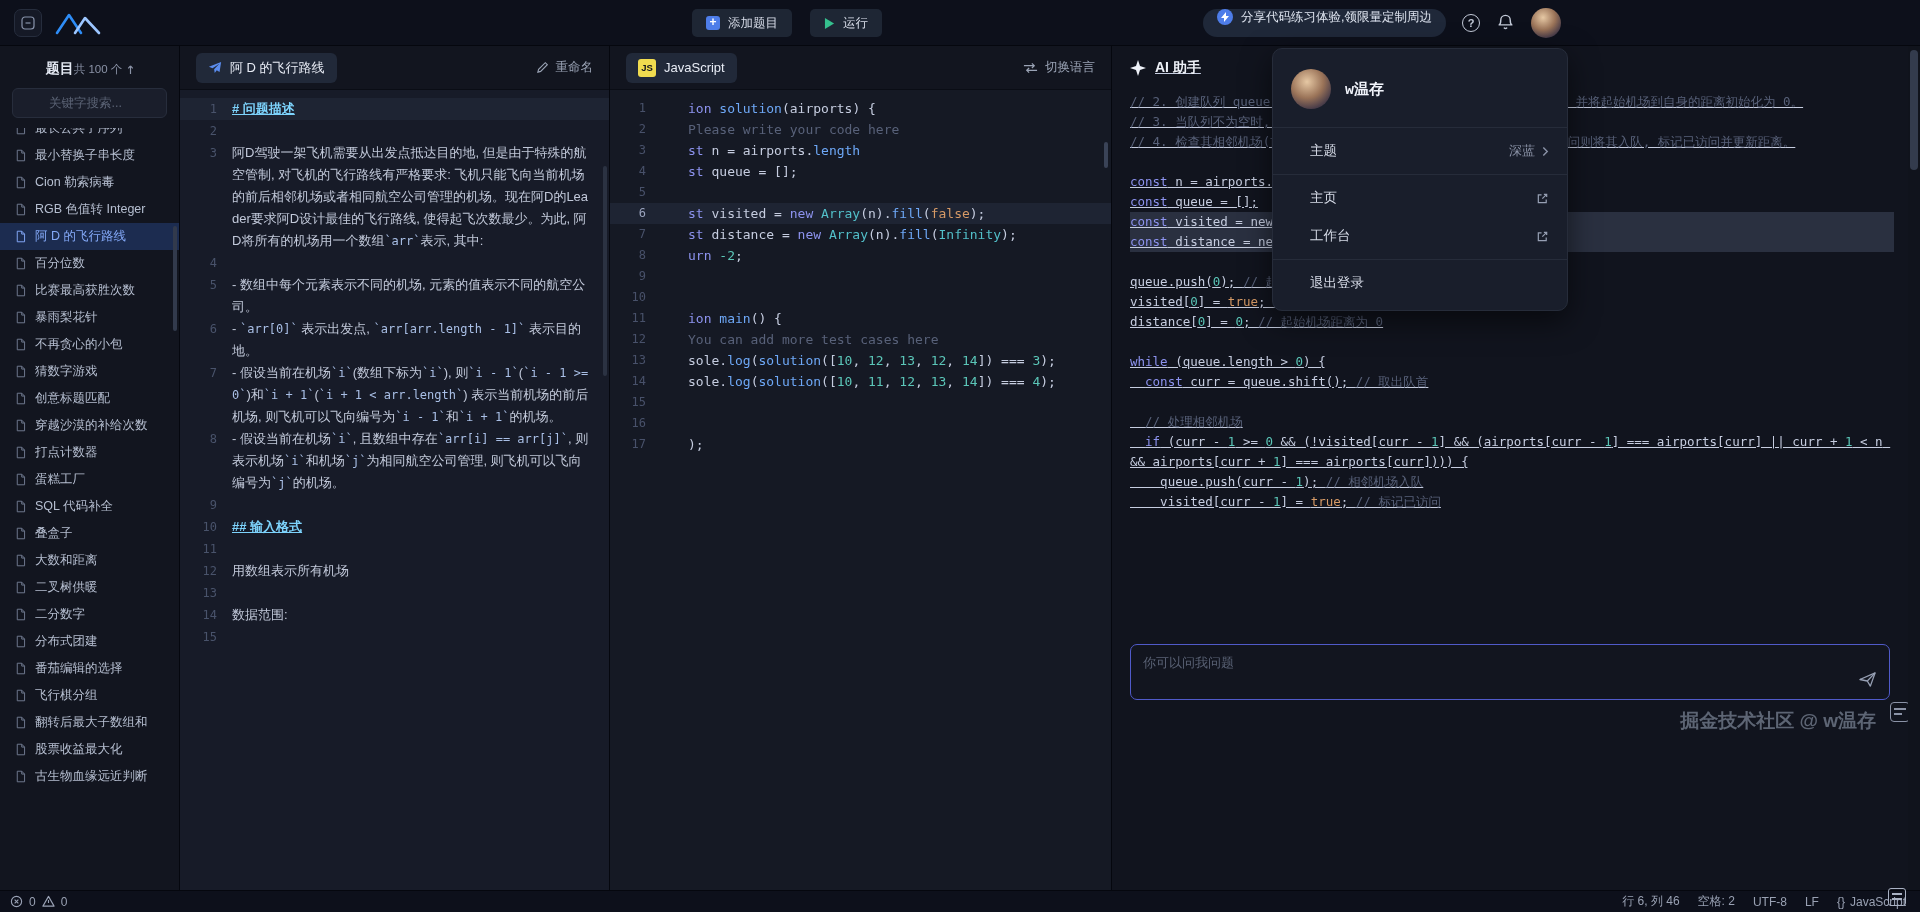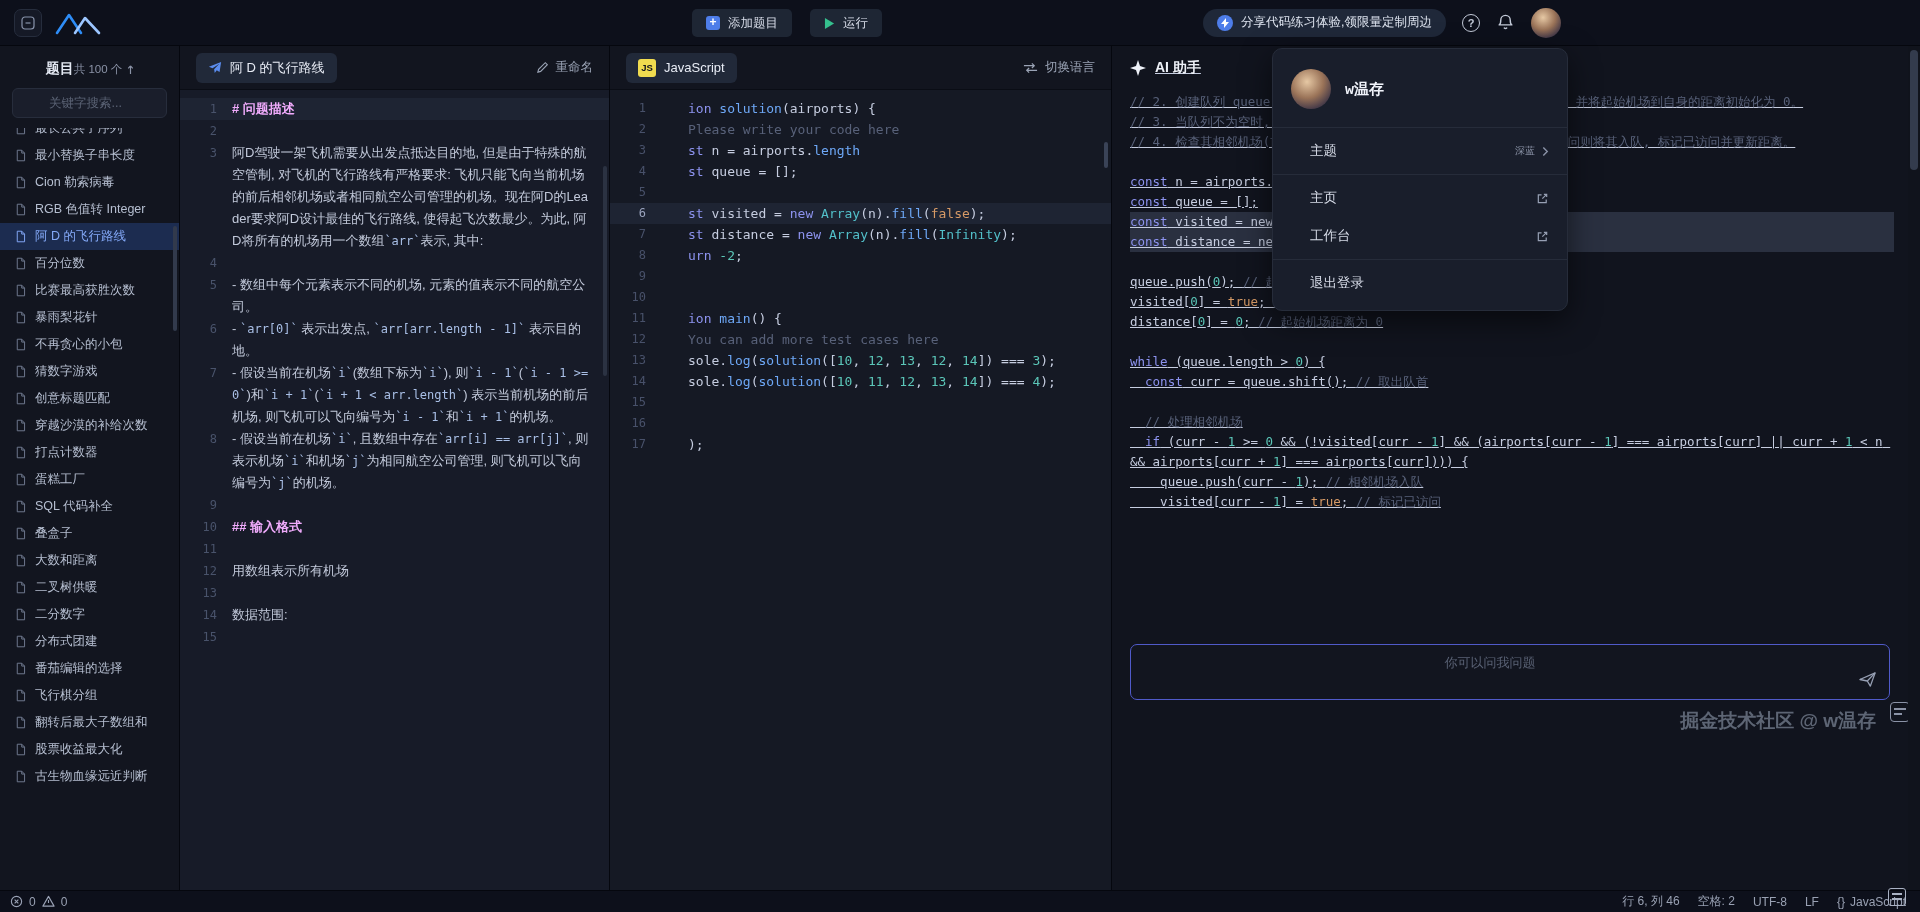--- a/index.html
+++ b/index.html
@@ -13,21 +13,21 @@
           display:flex;align-items:center;padding:0 14px;border-bottom:1px solid #05070e;}
   .logo-box{width:28px;height:28px;border-radius:7px;background:#151926;border:1px solid #262d3d;
             display:flex;align-items:center;justify-content:center;}
   .logo-mountain{margin-left:12px;}
   .tb-center{position:absolute;left:692px;top:9px;display:flex;gap:18px;}
   .tb-btn{height:28px;padding:0 14px;border-radius:5px;background:#1e2634;display:flex;align-items:center;
           gap:8px;color:#d8dde9;font-size:12.5px;cursor:pointer;}
   .add-ic{width:14px;height:14px;border-radius:3px;background:#4e7de9;color:#fff;font-size:12px;line-height:13px;
           text-align:center;font-weight:bold;}
   .tb-right{margin-left:auto;margin-right:345px;display:flex;align-items:center;gap:16px;}
-  .promo-pill{height:28px;border-radius:14px;background:#1f2839;display:flex;align-items:center;gap:8px;
+  .promo-pill{height:28px;border-radius:14px;background:#1f2839;display:flex;gap:8px;
               padding:0 14px;font-size:12.5px;color:#dfe5f0;}
   .promo-ic{width:16px;height:16px;border-radius:50%;background:#4e7de9;display:flex;align-items:center;justify-content:center;}
   .help-ic{width:18px;height:18px;border-radius:50%;border:1.5px solid #c3cad8;color:#c3cad8;
            font-size:11px;font-weight:bold;display:flex;align-items:center;justify-content:center;}
   .avatar-photo{border-radius:50%;background:radial-gradient(circle at 40% 32%,#e6c8a4,#9a7358 45%,#4a3d49 75%,#262433);}
   .tb-avatar{width:30px;height:30px;}
 
   
   .main{position:absolute;top:46px;left:0;right:0;bottom:22px;display:flex;}
   .panel-hd{height:44px;display:flex;align-items:center;justify-content:space-between;
@@ -56,21 +56,21 @@
   .side-item.active .ic-doc{color:#84a9f8;}
   .side-scroll{position:absolute;right:2px;top:180px;width:4px;height:105px;background:#323a4c;border-radius:2px;}
 
   
   .panel-problem{width:430px;flex:none;background:#171b28;border-right:1px solid #05070e;position:relative;
                  display:flex;flex-direction:column;}
   .md-body{padding-top:8px;overflow:hidden;flex:1;}
   .md-row{display:flex;line-height:22px;font-size:13px;}
   .md-row .gut{width:52px;flex:none;text-align:right;padding-right:15px;color:#49536b;font-family:"DejaVu Sans Mono",monospace;font-size:12px;}
   .md-text{flex:1;min-height:22px;padding-right:18px;color:#c2c9da;white-space:pre-wrap;word-break:break-all;}
-  .md-row.head .md-text{font-weight:bold;color:#f0abfc;}
+  .md-row.head .md-text{font-weight:bold;color:#7dd3fc;text-decoration:underline;}
   .md-row.hl{background:#1e2433;}
   .md-text code{font-family:"DejaVu Sans Mono",monospace;font-size:12px;color:#a9bfe6;}
   .prob-scroll{position:absolute;right:2px;top:120px;width:4px;height:210px;background:#2b3242;border-radius:2px;}
   .js-badge{width:18px;height:18px;border-radius:3px;background:#f0db4f;color:#11131c;font-weight:bold;
             font-size:9.5px;display:flex;align-items:center;justify-content:center;}
 
   
   .panel-code{width:502px;flex:none;background:#151924;border-right:1px solid #05070e;position:relative;
               display:flex;flex-direction:column;}
   .cd-body{padding-top:8px;overflow:hidden;flex:1;font-family:"DejaVu Sans Mono",monospace;font-size:13px;}
@@ -94,38 +94,38 @@
   .panel-ai{flex:1;background:#11141e;position:relative;display:flex;flex-direction:column;text-decoration:underline;}
   .ai-hd{height:44px;display:flex;align-items:center;gap:9px;padding:0 18px;background:#11141e;flex:none;}
   .ai-title{font-size:14px;font-weight:bold;color:#eef1f8;}
   .ai-code{padding:6px 26px 0 18px;margin-top:-4px;font-family:"DejaVu Sans Mono",monospace;
            font-size:12.5px;overflow:hidden;}
   .ai-row{min-height:20px;line-height:20px;white-space:pre-wrap;word-break:break-all;}
   .ai-row.sel{background:#2a3040;}
   .ai-input{position:absolute;left:18px;right:30px;top:598px;height:56px;border:1px solid #505ac9;
             border-radius:7px;background:#12151f;}
   .ai-input textarea{width:calc(100% - 40px);height:100%;background:transparent;border:none;outline:none;resize:none;
-            color:#c6cde0;font-size:13px;padding:9px 12px;font-family:"Liberation Sans",sans-serif;text-align:center;}
+            color:#c6cde0;font-size:13px;padding:9px 12px;font-family:"Liberation Sans",sans-serif;}
   .ai-input textarea::placeholder{color:#5a6275;}
   .ai-send{position:absolute;right:12px;bottom:10px;cursor:pointer;}
   .watermark{position:absolute;right:44px;top:662px;font-size:19px;font-weight:bold;color:#5d6574;}
   .wm-ic{position:absolute;right:10px;top:656px;width:20px;height:20px;border:1.5px solid #8b93a7;border-radius:4px;}
   .wm-ic:before{content:"";position:absolute;left:3px;right:3px;top:5px;height:1.5px;background:#8b93a7;}
   .wm-ic:after{content:"";position:absolute;left:3px;right:7px;top:10px;height:1.5px;background:#8b93a7;}
 
   
   .user-menu{position:absolute;left:1272px;top:48px;width:296px;background:#191e2b;border:1px solid #262c3a;
              border-radius:10px;box-shadow:0 10px 30px rgba(0,0,0,.55);z-index:40;padding:8px 0;font-family:Liberation Mono, monospace;}
   .um-head{display:flex;align-items:center;gap:14px;padding:12px 18px 14px;}
   .um-avatar{width:40px;height:40px;}
   .um-name{font-size:15px;font-weight:bold;color:#f0f3fa;}
   .um-divider{height:1px;background:#262c3a;margin:4px 0;}
   .um-row{height:38px;display:flex;align-items:center;justify-content:space-between;padding:0 18px;
           font-size:13.5px;color:#d6dbe7;cursor:pointer;margin-left:19px;}
-  .um-val{display:flex;align-items:center;gap:7px;color:#8b93a7;font-size:10px;}
+  .um-val{display:flex;align-items:center;gap:7px;color:#8b93a7;font-size:13px;}
 
   
   .statusbar{position:absolute;left:0;right:0;bottom:0;height:22px;background:#0d101b;border-top:1px solid #05070e;
              display:flex;align-items:center;font-size:12px;color:#99a1b3;padding:0 14px 0 10px;}
   .sb-left{display:flex;align-items:center;gap:6px;}
   .sb-right{margin-left:auto;display:flex;align-items:center;gap:18px;}
   .sb-item{display:flex;align-items:center;gap:5px;}
 
   
   .page-scroll{position:absolute;right:0;top:46px;bottom:22px;width:12px;background:#10131c;}

